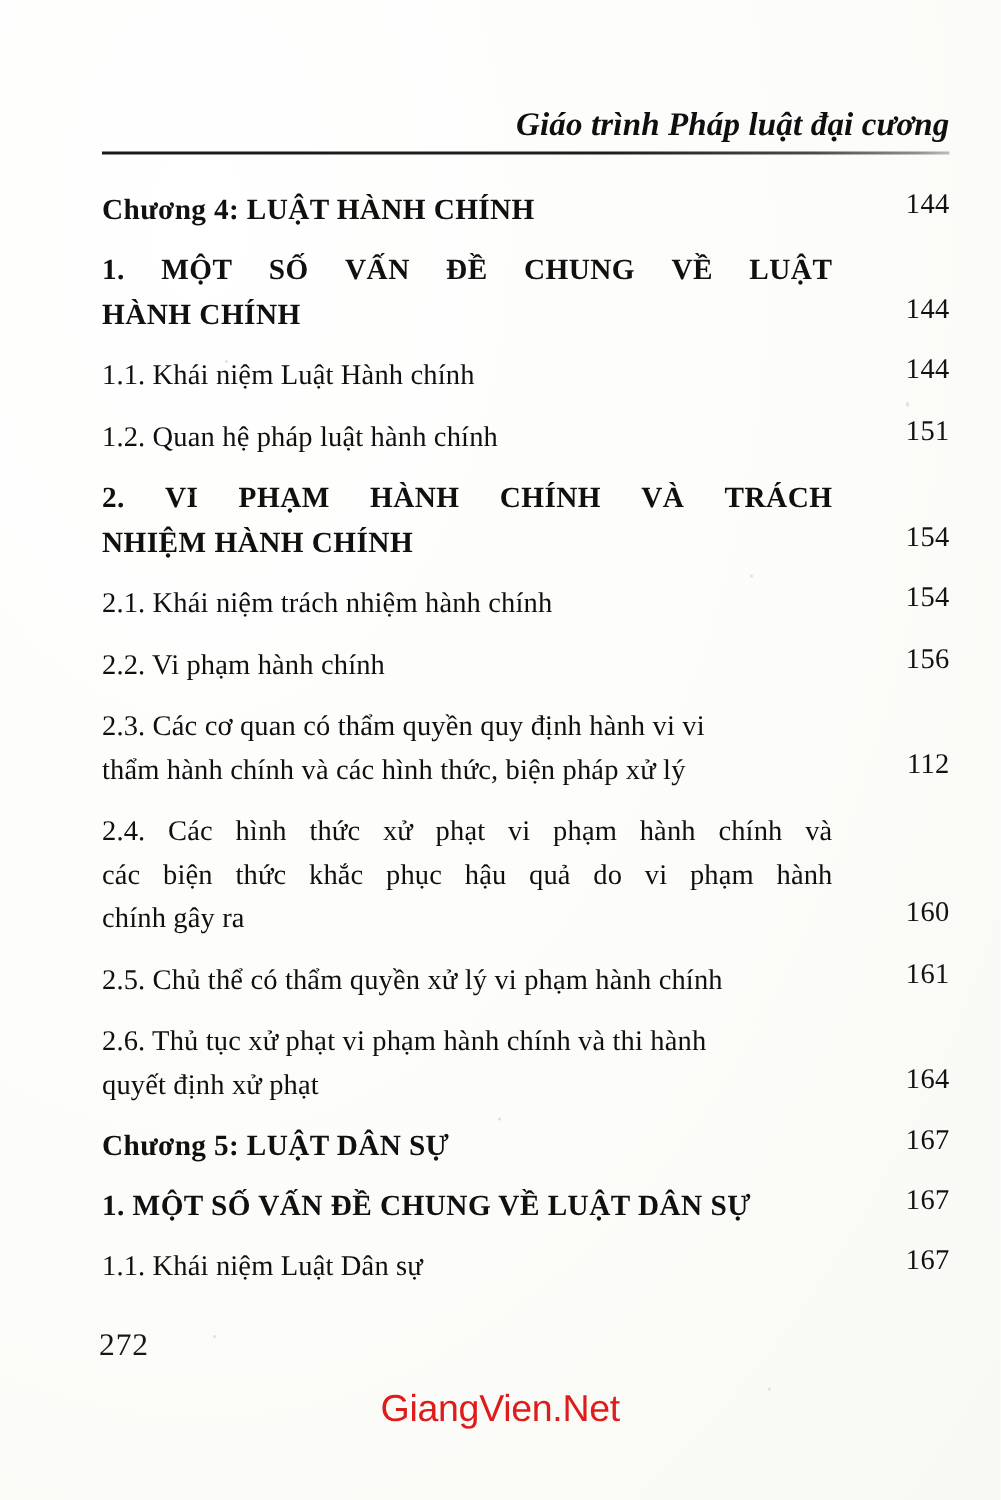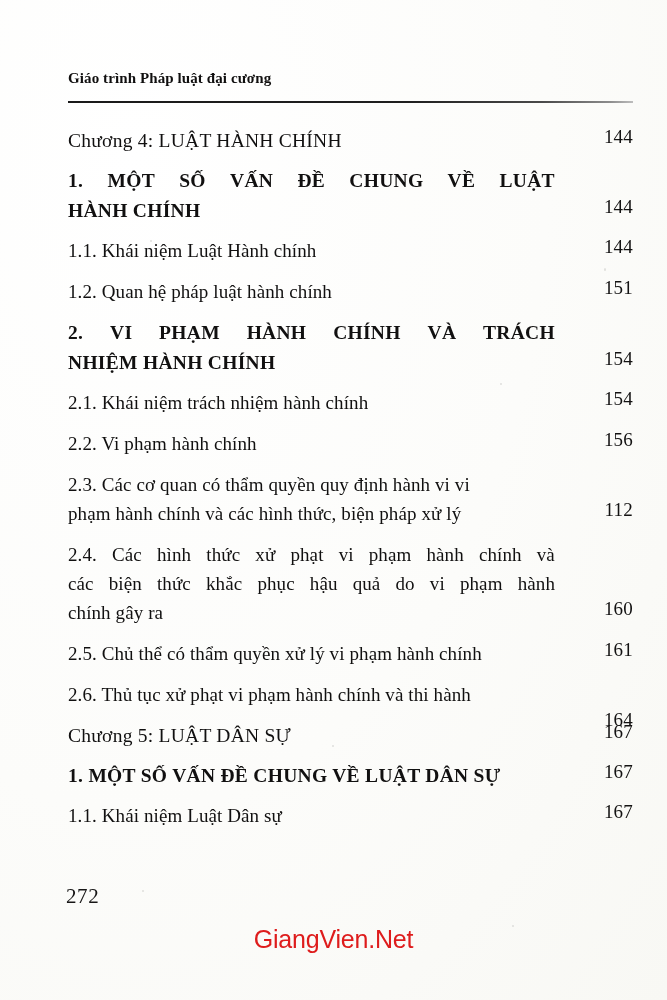--- a/index.html
+++ b/index.html
@@ -26,25 +26,27 @@
   }
 
   
   .running-head {
     position: absolute;
     left: 68px;
     top: 70px;
     width: 565px;
   }
   .running-head-text {
+    font-style: italic;
     font-weight: bold;
-    font-size: 15px;
+    font-size: 22px;
     letter-spacing: 0.1px;
     color: #100f0f;
     white-space: nowrap;
+    text-align: right;
   }
   .head-rule {
     position: absolute;
     left: 68px;
     top: 101px;
     width: 565px;
     height: 2px;
     background: linear-gradient(to right,
         #1a1a1a 0%, #1f1f1f 60%, #4a4a4a 84%, #8d8d8d 96%, #bdbdbd 100%);
   }
@@ -85,21 +87,21 @@
     right: 0;
     text-align: right;
     width: 66px;
     font-size: 19px;
     letter-spacing: 0.2px;
     color: #131212;
   }
 
   
   .lvl-chapter .entry-text {
-    font-weight: normal;
+    font-weight: bold;
     font-size: 19.5px;
     letter-spacing: 0.25px;
   }
   
   .lvl-section .entry-text {
     font-weight: bold;
     font-size: 19.5px;
     letter-spacing: 0.3px;
   }
   
@@ -209,21 +211,21 @@
       </div>
       <div class="entry lvl-sub" style="margin-bottom: 12px;">
         <div class="entry-text" style="line-height: 29px;">
           <span class="line">2.2. Vi phạm hành chính</span>
         </div>
         <span class="pageno" style="top: 0px;">156</span>
       </div>
       <div class="entry lvl-sub" style="margin-bottom: 12px;">
         <div class="entry-text" style="line-height: 29px;">
           <span class="line">2.3. Các cơ quan có thẩm quyền quy định hành vi vi</span>
-          <span class="line">phạm hành chính và các hình thức, biện pháp xử lý</span>
+          <span class="line">thẩm hành chính và các hình thức, biện pháp xử lý</span>
         </div>
         <span class="pageno" style="top: 29px;">112</span>
       </div>
       <div class="entry lvl-sub" style="margin-bottom: 12px;">
         <div class="entry-text" style="line-height: 29px;">
           <span class="line just">
             <span>2.4.</span>
             <span>Các</span>
             <span>hình</span>
             <span>thức</span>
@@ -254,20 +256,21 @@
       </div>
       <div class="entry lvl-sub" style="margin-bottom: 12px;">
         <div class="entry-text" style="line-height: 29px;">
           <span class="line">2.5. Chủ thể có thẩm quyền xử lý vi phạm hành chính</span>
         </div>
         <span class="pageno" style="top: 0px;">161</span>
       </div>
       <div class="entry lvl-sub" style="margin-bottom: 12px;">
         <div class="entry-text" style="line-height: 29px;">
           <span class="line">2.6. Thủ tục xử phạt vi phạm hành chính và thi hành</span>
+          <span class="line">quyết định xử phạt</span>
         </div>
         <span class="pageno" style="top: 29px;">164</span>
       </div>
       <div class="entry lvl-chapter" style="margin-bottom: 10px;">
         <div class="entry-text" style="line-height: 30px;">
           <span class="line">Chương 5: LUẬT DÂN SỰ</span>
         </div>
         <span class="pageno" style="top: 0px;">167</span>
       </div>
       <div class="entry lvl-section" style="margin-bottom: 10px;">

